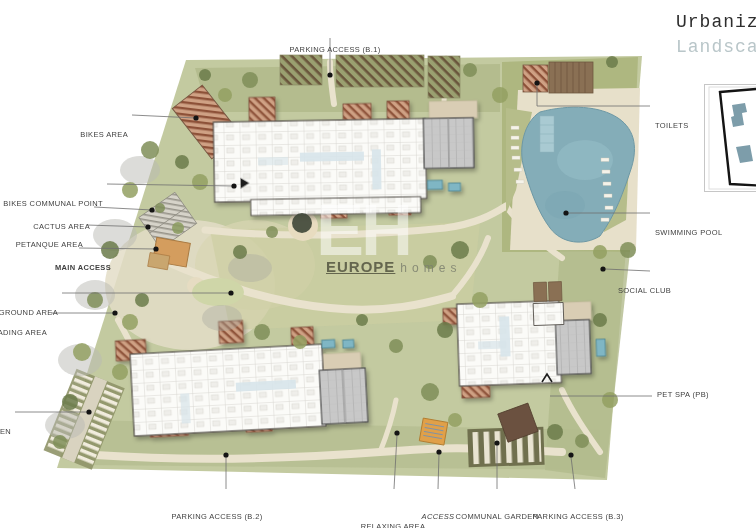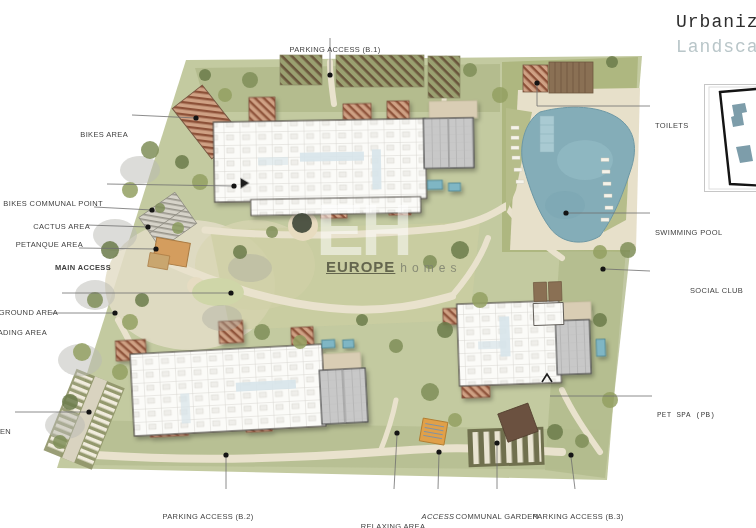--- a/index.html
+++ b/index.html
@@ -337,19 +337,19 @@
 <div class="lbl" style="right:628px;top:115px;">BIKES AREA</div>
 <div class="lbl" style="right:653px;top:184px;">BIKES COMMUNAL POINT</div>
 <div class="lbl" style="right:666px;top:207px;">CACTUS AREA</div>
 <div class="lbl" style="right:673px;top:225px;">PETANQUE AREA</div>
 <div class="lbl" style="right:645px;top:248px;font-weight:bold;">MAIN ACCESS</div>
 <div class="lbl" style="right:698px;top:293px;">PLAYGROUND AREA</div>
 <div class="lbl" style="right:709px;top:313px;">READING AREA</div>
 <div class="lbl" style="right:745px;top:412px;">GARDEN</div>
 <div class="lbl" style="left:655px;top:106px;">TOILETS</div>
 <div class="lbl" style="left:655px;top:213px;">SWIMMING POOL</div>
-<div class="lbl" style="left:690px;top:271px;">SOCIAL CLUB</div>
-<div class="lbl" style="left:657px;top:395px;font-family:Liberation Mono, monospace;">PET SPA (PB)</div>
-<div class="lbl center" style="left:208px;top:497px;text-align:right;">PARKING ACCESS (B.2)</div>
+<div class="lbl" style="left:618px;top:271px;">SOCIAL CLUB</div>
+<div class="lbl" style="left:657px;top:375px;">PET SPA (PB)</div>
+<div class="lbl center" style="left:217px;top:497px;text-align:right;">PARKING ACCESS (B.2)</div>
 <div class="lbl center" style="left:393px;top:507px;">RELAXING AREA</div>
 <div class="lbl center" style="left:438px;top:497px;font-style:italic;">ACCESS</div>
 <div class="lbl center" style="left:497px;top:497px;">COMMUNAL GARDEN</div>
 <div class="lbl center" style="left:578px;top:497px;">PARKING ACCESS (B.3)</div>
 
 </body></html>

